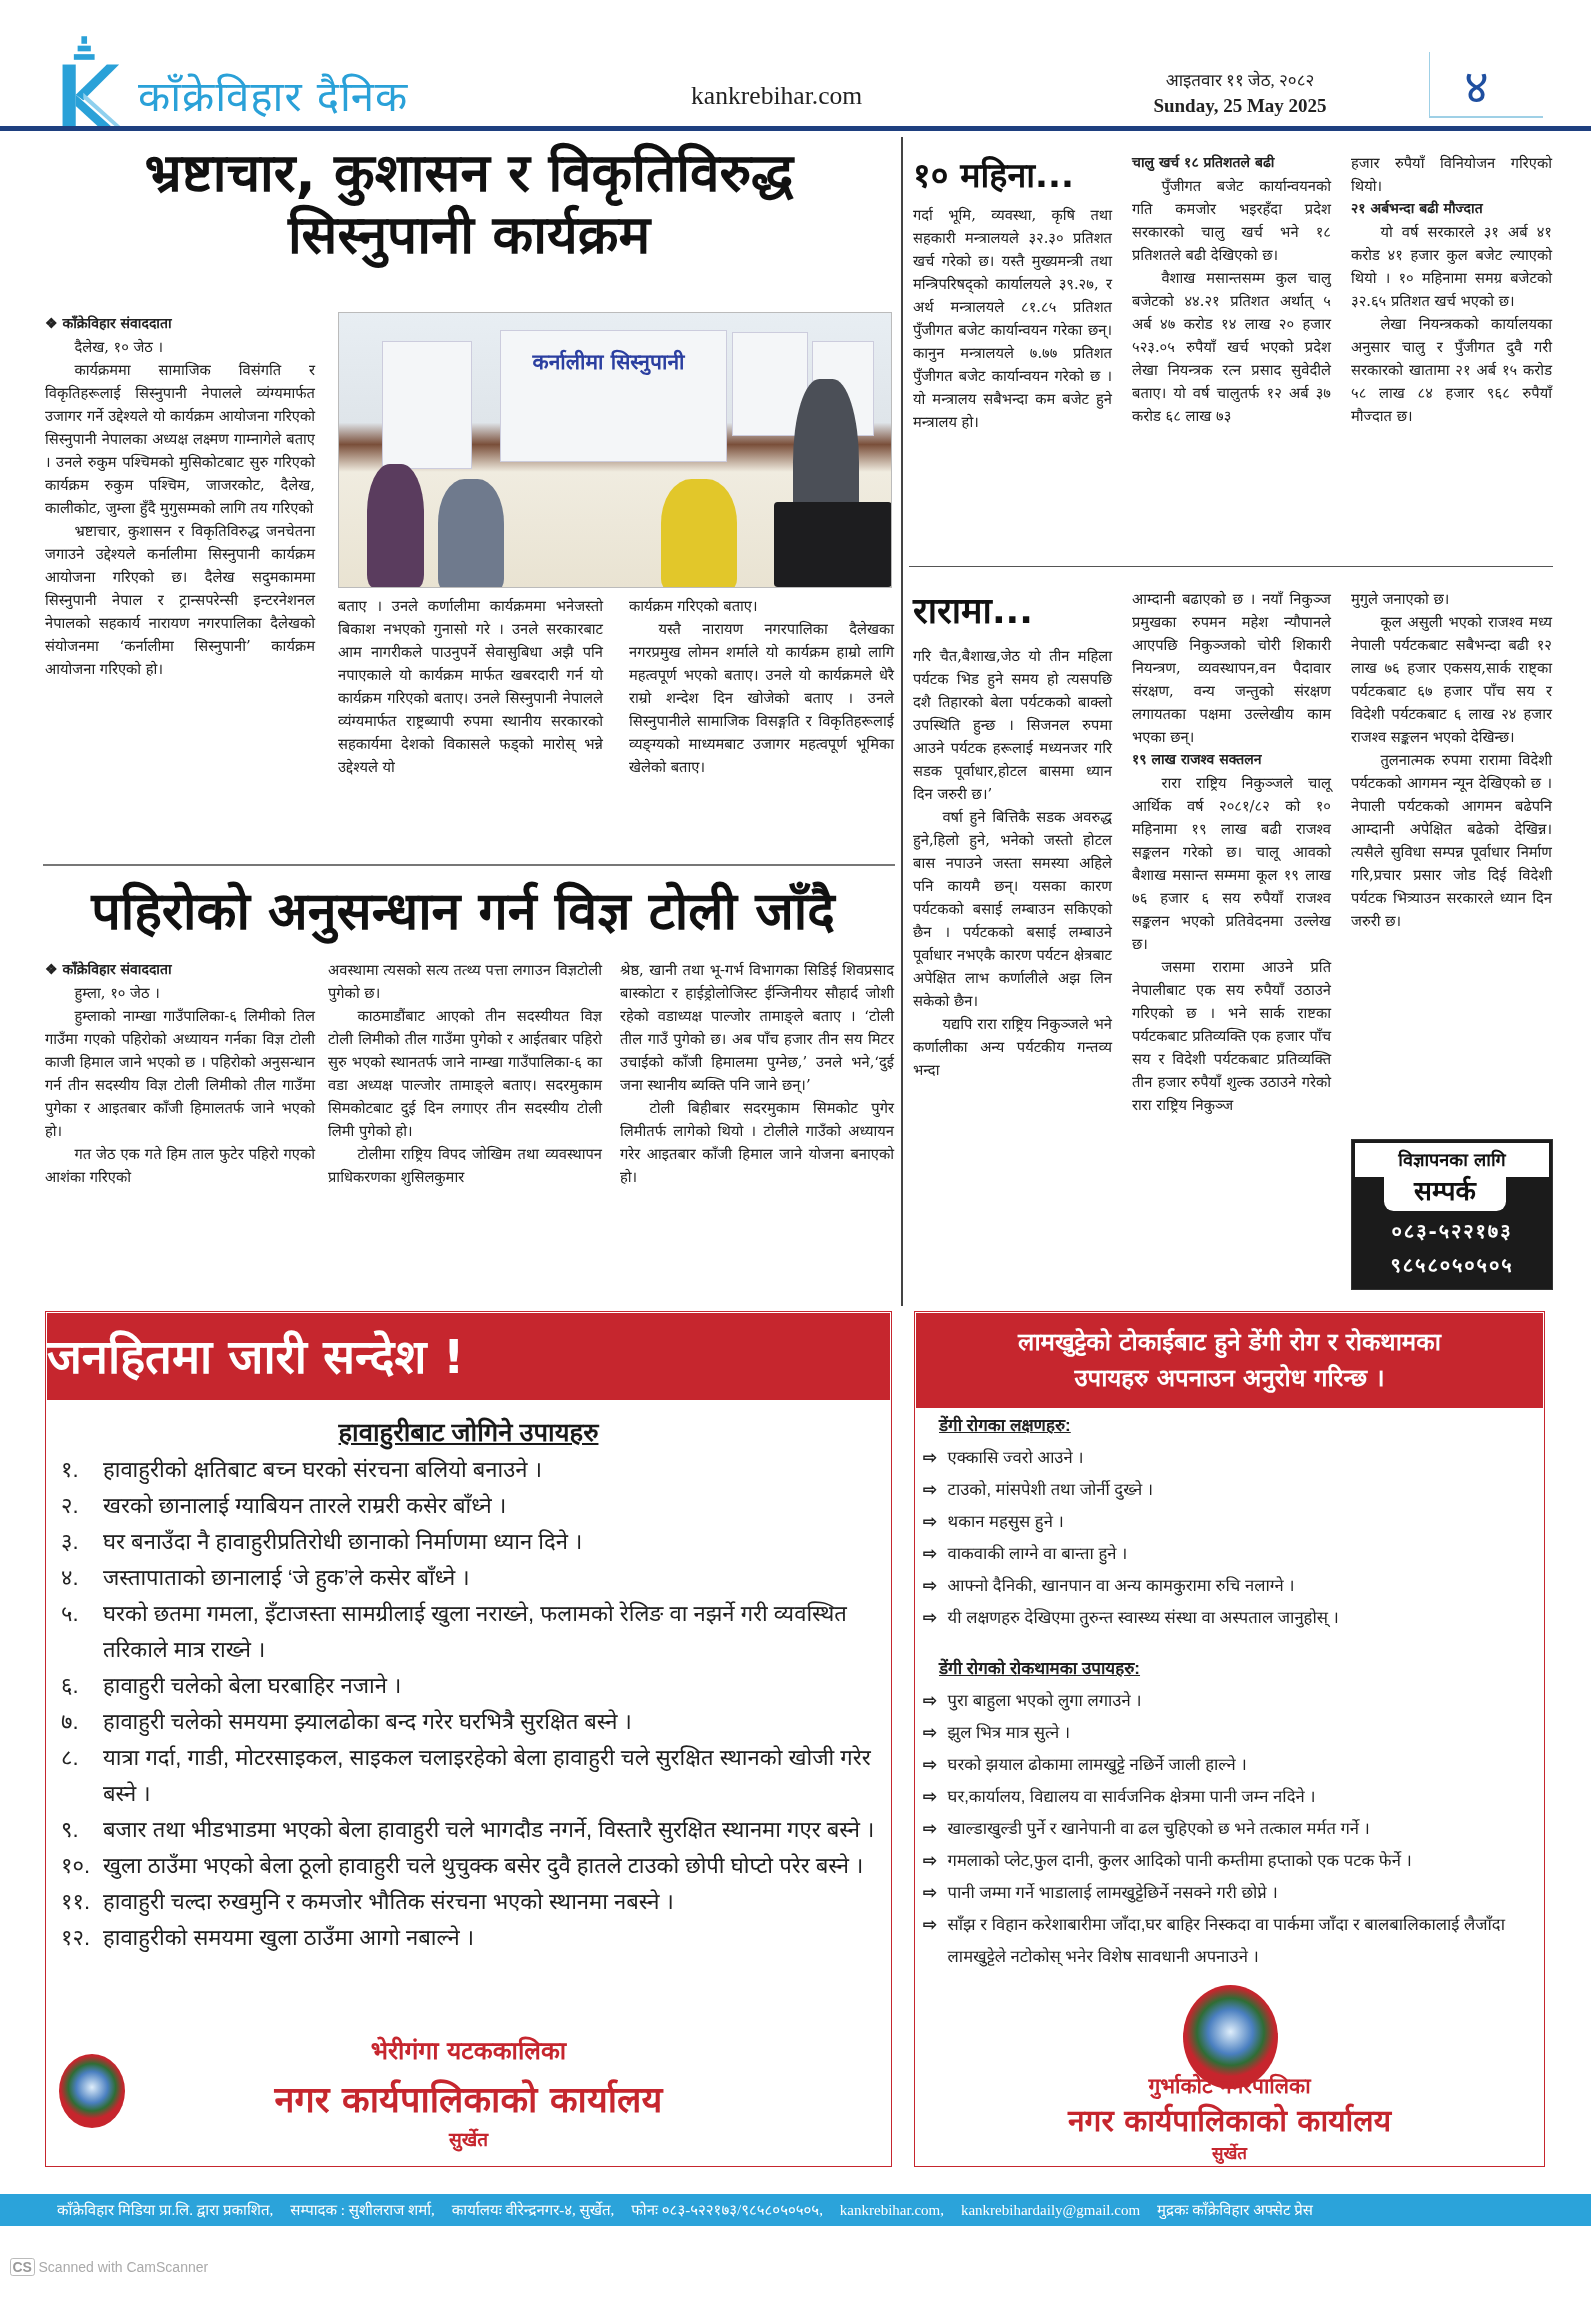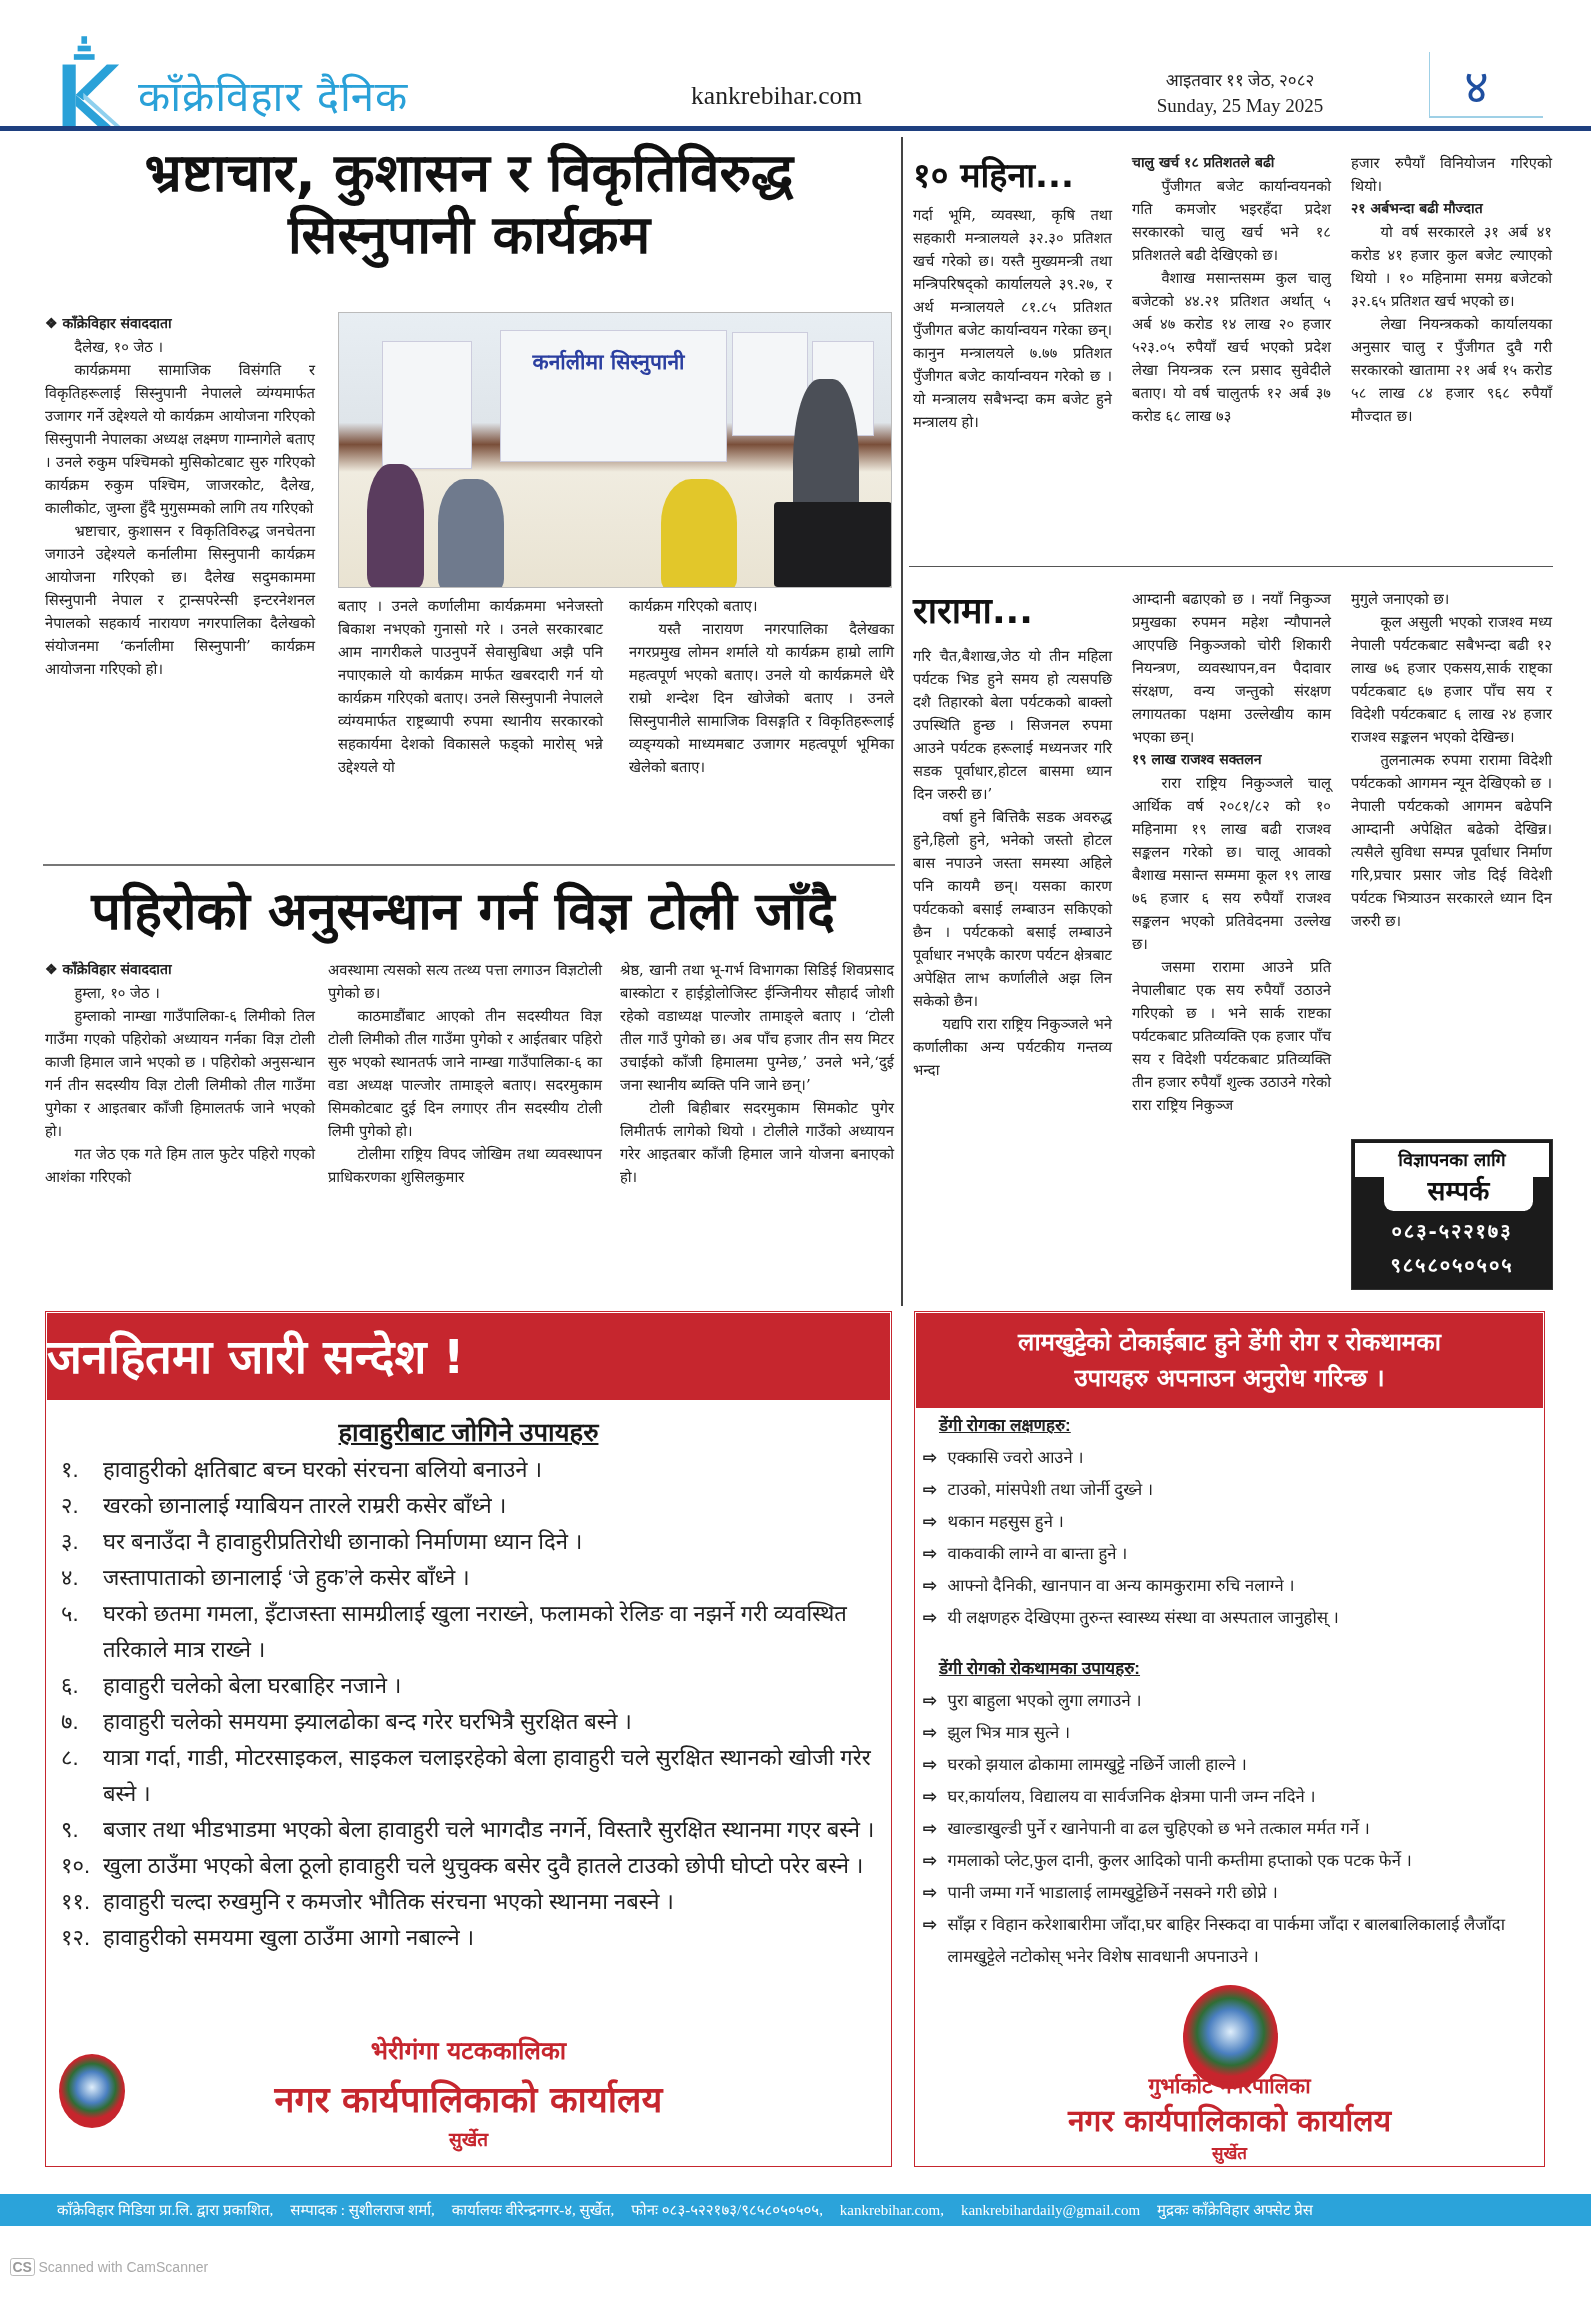--- a/index.html
+++ b/index.html
@@ -4,21 +4,21 @@
 <style>
   * { box-sizing: border-box; margin: 0; padding: 0; }
   body { width: 1592px; height: 2298px; background: #fff; font-family: "DejaVu Serif", serif; color: #1a1a1a; position: relative; overflow: hidden; }
   .abs { position: absolute; }
   
   .masthead { left: 0; top: 0; width: 1592px; height: 131px; }
   .logo-mark { left: 55px; top: 36px; width: 66px; height: 91px; }
   .logo-text { left: 138px; top: 66px; font-family: "DejaVu Sans", sans-serif; font-size: 42px; color: #2aa1d8; letter-spacing: 0.9px; }
   .site { left: 691px; top: 81px; font-size: 25.6px; font-family: "Liberation Serif", serif; color: #222; }
   .date-np { left: 1131px; top: 68px; font-size: 17px; font-family: "Liberation Serif", serif; color: #222; width: 218px; text-align: center; }
-  .date-en { left: 1131px; top: 95px; font-size: 19px; font-family: "Liberation Serif", serif; color: #222; width: 218px; text-align: center; }
+  .date-en { left: 1131px; top: 95px; font-size: 19px; font-family: "Liberation Serif", serif; color: #222; width: 218px; text-align: center; font-weight: bold; }
   .page-box { left: 1429px; top: 52px; width: 114px; height: 66px; border-left: 0.9px solid #9fd0e6; border-bottom: 2.8px solid #9fd0e6; }
   .page-num { left: 1448px; top: 53px; width: 57px; text-align: center; font-size: 47px; color: #1f4fa0; font-family: "DejaVu Sans", sans-serif; }
   .rule-top { left: 0; top: 126px; width: 1592px; height: 4.7px; background: #1e3f7f; }
 
   .col-text { font-size: 14.7px; line-height: 23px; text-align: justify; color: #222; }
   .col-text p { text-indent: 2em; }
   .col-text p.noindent { text-indent: 0; }
   .byline { font-weight: bold; font-size: 14px; }
   .dateline { text-indent: 2em; }
   .headline { font-family: "DejaVu Sans", sans-serif; font-weight: bold; text-align: center; color: #111; }
@@ -41,21 +41,21 @@
   .list-left .num { width: 42px; flex: none; }
   .list-right { font-family: "Liberation Sans", sans-serif; font-size: 16.6px; line-height: 32px; color: #222; }
   .list-right .item { display: flex; }
   .arrow { width: 24.6px; flex: none; font-weight: bold; }
   .sec-title { font-weight: bold; text-decoration: underline; font-size: 17px; margin-left: 16px; }
   .emblem { border-radius: 50%; background: radial-gradient(circle at 50% 45%, #dfeefb 0%, #4a7fc0 30%, #2f6d35 45%, #c7252d 60%, #c7252d 100%); }
   .org-small { color: #c6262e; font-family: "DejaVu Sans", sans-serif; font-weight: bold; text-align: center; }
 
   .ad-box { left: 1351px; top: 1139px; width: 202px; height: 151px; background: #1b1b1b; border: 1.9px solid #333; }
   .ad-top { left: 1355px; top: 1143px; width: 194px; height: 34px; background: #fff; color: #111; font-family: "DejaVu Sans", sans-serif; font-weight: bold; font-size: 18px; text-align: center; line-height: 34px; }
-  .ad-tab { left: 1384px; top: 1173px; width: 149px; height: 38px; background: #fff; border-radius: 0 0 9.5px 9.5px; color: #111; font-family: "DejaVu Sans", sans-serif; font-weight: bold; font-size: 26.5px; text-align: center; line-height: 36px; }
+  .ad-tab { left: 1384px; top: 1173px; width: 122px; height: 38px; background: #fff; border-radius: 0 0 9.5px 9.5px; color: #111; font-family: "DejaVu Sans", sans-serif; font-weight: bold; font-size: 26.5px; text-align: center; line-height: 36px; }
   .ad-phone { color: #fff; font-family: "DejaVu Sans", sans-serif; font-weight: bold; font-size: 20px; text-align: center; width: 202px; letter-spacing: 1.9px; }
 
   .footer { left: 0; top: 2194px; width: 1592px; height: 32px; background: #2ba3da; color: #fff; font-family: "Liberation Serif", serif; font-size: 15px; line-height: 32px; }
   .footer span { margin-right: 13.2px; }
   .scanner { left: 9.5px; top: 2258px; font-family: "Liberation Sans", sans-serif; font-size: 14px; color: #aaa; }
   .cs { display: inline-block; border: 0.9px solid #bbb; border-radius: 2.8px; padding: 0 1.9px; font-weight: bold; color: #999; margin-right: 3.8px; }
 </style>
 </head>
 <body>
 

